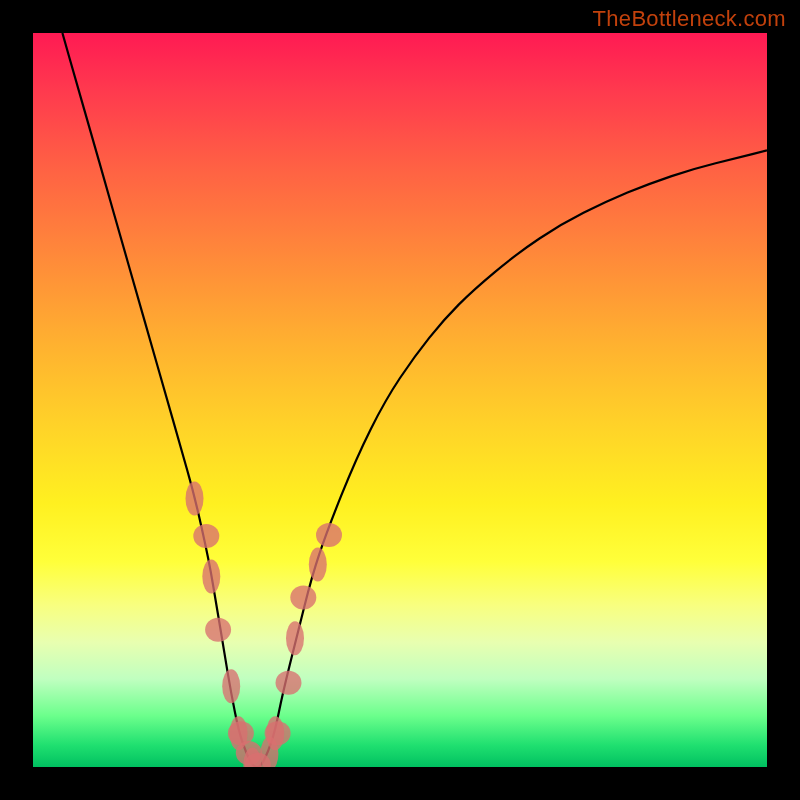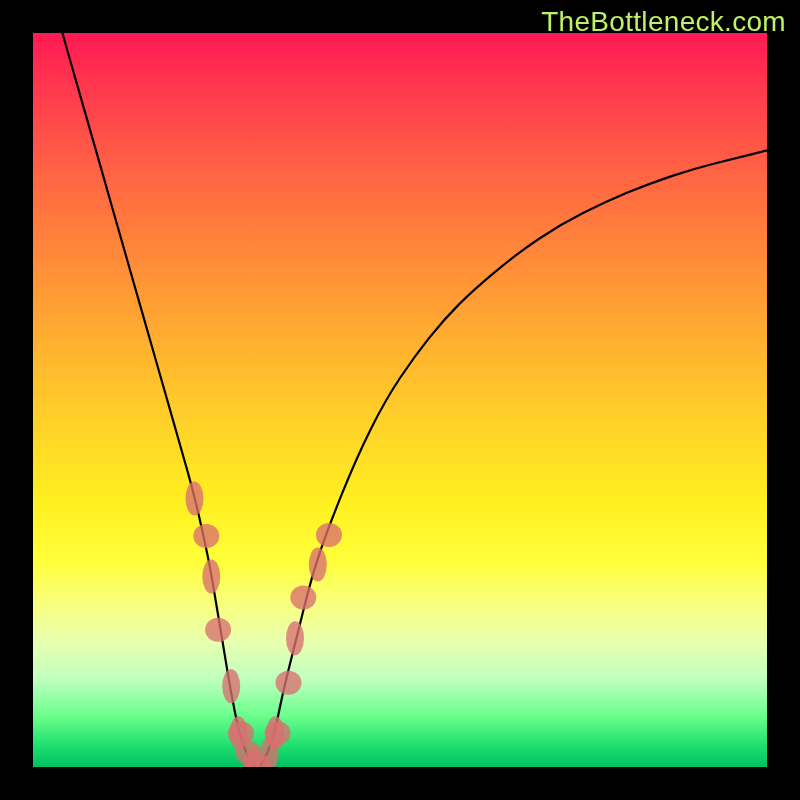--- a/index.html
+++ b/index.html
@@ -44,22 +44,22 @@
       #c0ffc0 88%,
       #6cff8c 93%,
       #20e070 97%,
       #00c060 100%
     );
   }
   .watermark {
     position: absolute;
     top: 6px;
     right: 14px;
-    color: #bef264;
-    font-size: 28px;
+    color: #c2410c;
+    font-size: 22px;
     font-weight: 500;
     letter-spacing: 0.3px;
     user-select: none;
   }
   svg.curve {
     position: absolute;
     inset: 0;
   }
   .curve path.line {
     fill: none;

